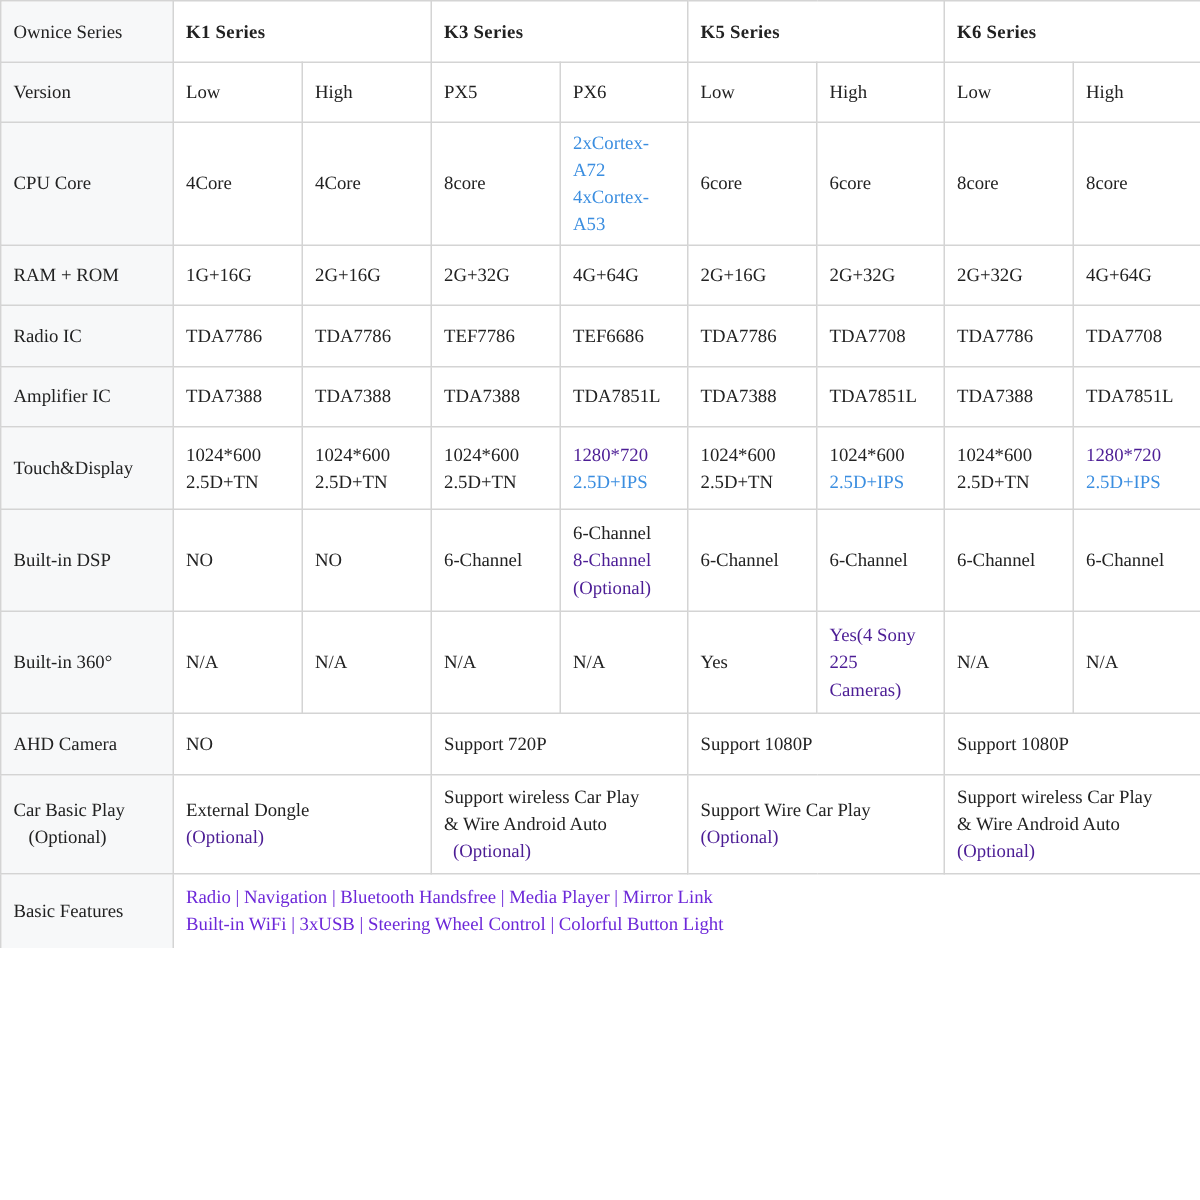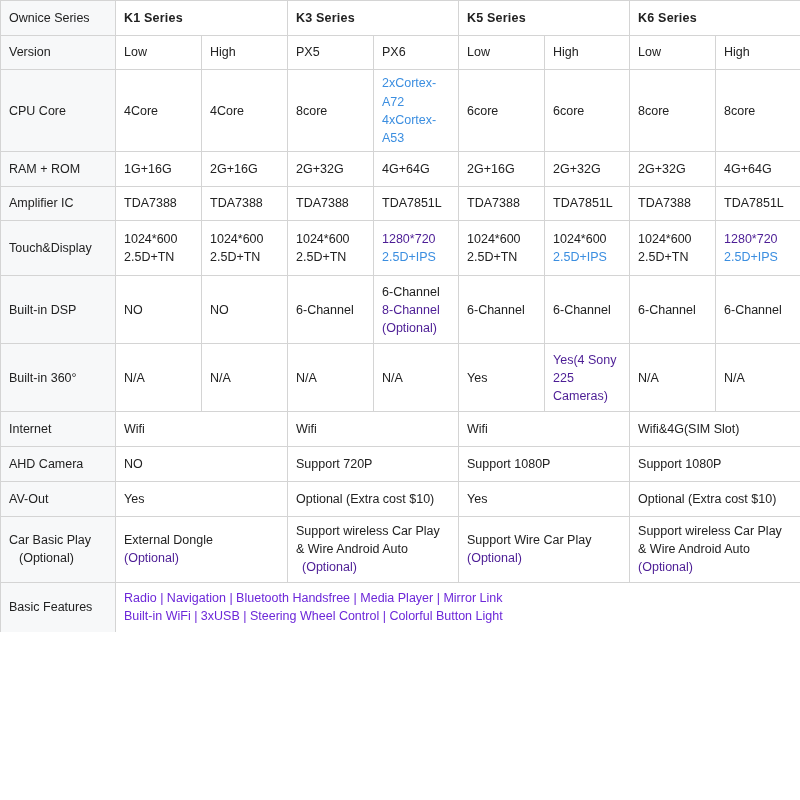--- a/index.html
+++ b/index.html
@@ -7,20 +7,21 @@
     margin: 0; padding: 0;
     width: 800px; height: 800px;
     background: #ffffff;
     font-family: "Liberation Sans", "DejaVu Sans", sans-serif;
   }
   #spec-table {
     width: 800px;
     height: 632px;
     border-collapse: collapse;
     table-layout: fixed;
+    font-family: Liberation Serif, serif;
   }
   #spec-table td {
     border: 1px solid #d4d4d4;
     padding: 4px 8px;
     font-size: 12.5px;
     color: #222222;
     vertical-align: middle;
     line-height: 1.45;
     overflow: hidden;
   }
@@ -115,20 +116,31 @@
     <td>1G+16G</td>
     <td class="blue">2G+16G</td>
     <td>2G+32G</td>
     <td class="blue">4G+64G</td>
     <td>2G+16G</td>
     <td class="blue">2G+32G</td>
     <td>2G+32G</td>
     <td class="blue">4G+64G</td>
   </tr>
 
+  <tr>
+    <td class="rowlabel">Radio IC</td>
+    <td>TDA7786</td>
+    <td>TDA7786</td>
+    <td>TEF7786</td>
+    <td>TEF6686</td>
+    <td>TDA7786</td>
+    <td class="blue">TDA7708</td>
+    <td>TDA7786</td>
+    <td class="blue">TDA7708</td>
+  </tr>
 
   <tr>
     <td class="rowlabel">Amplifier IC</td>
     <td>TDA7388</td>
     <td>TDA7388</td>
     <td>TDA7388</td>
     <td>TDA7851L</td>
     <td>TDA7388</td>
     <td class="blue">TDA7851L</td>
     <td>TDA7388</td>
@@ -195,43 +207,29 @@
     <td>N/A</td>
     <td>Yes</td>
     <td>
       <span class="ln red">Yes(4 Sony</span>
       <span class="ln red">225 Cameras)</span>
     </td>
     <td>N/A</td>
     <td>N/A</td>
   </tr>
 
-  <tr>
-    <td class="rowlabel">Internet</td>
-    <td colspan="2">Wifi</td>
-    <td colspan="2">Wifi</td>
-    <td colspan="2">Wifi</td>
-    <td colspan="2" class="red">Wifi&amp;4G(SIM Slot)</td>
-  </tr>
 
   <tr>
     <td class="rowlabel">AHD Camera</td>
     <td colspan="2">NO</td>
     <td colspan="2">Support 720P</td>
     <td colspan="2">Support 1080P</td>
     <td colspan="2">Support 1080P</td>
   </tr>
 
-  <tr>
-    <td class="rowlabel">AV-Out</td>
-    <td colspan="2">Yes</td>
-    <td colspan="2" class="blue">Optional (Extra cost $10)</td>
-    <td colspan="2">Yes</td>
-    <td colspan="2" class="blue">Optional (Extra cost $10)</td>
-  </tr>
 
   <tr style="height:66px">
     <td class="rowlabel">
       <span class="ln">Car Basic Play</span>
       <span class="sub">(Optional)</span>
     </td>
     <td colspan="2">
       <span class="ln">External Dongle</span>
       <span class="ln red">(Optional)</span>
     </td>

